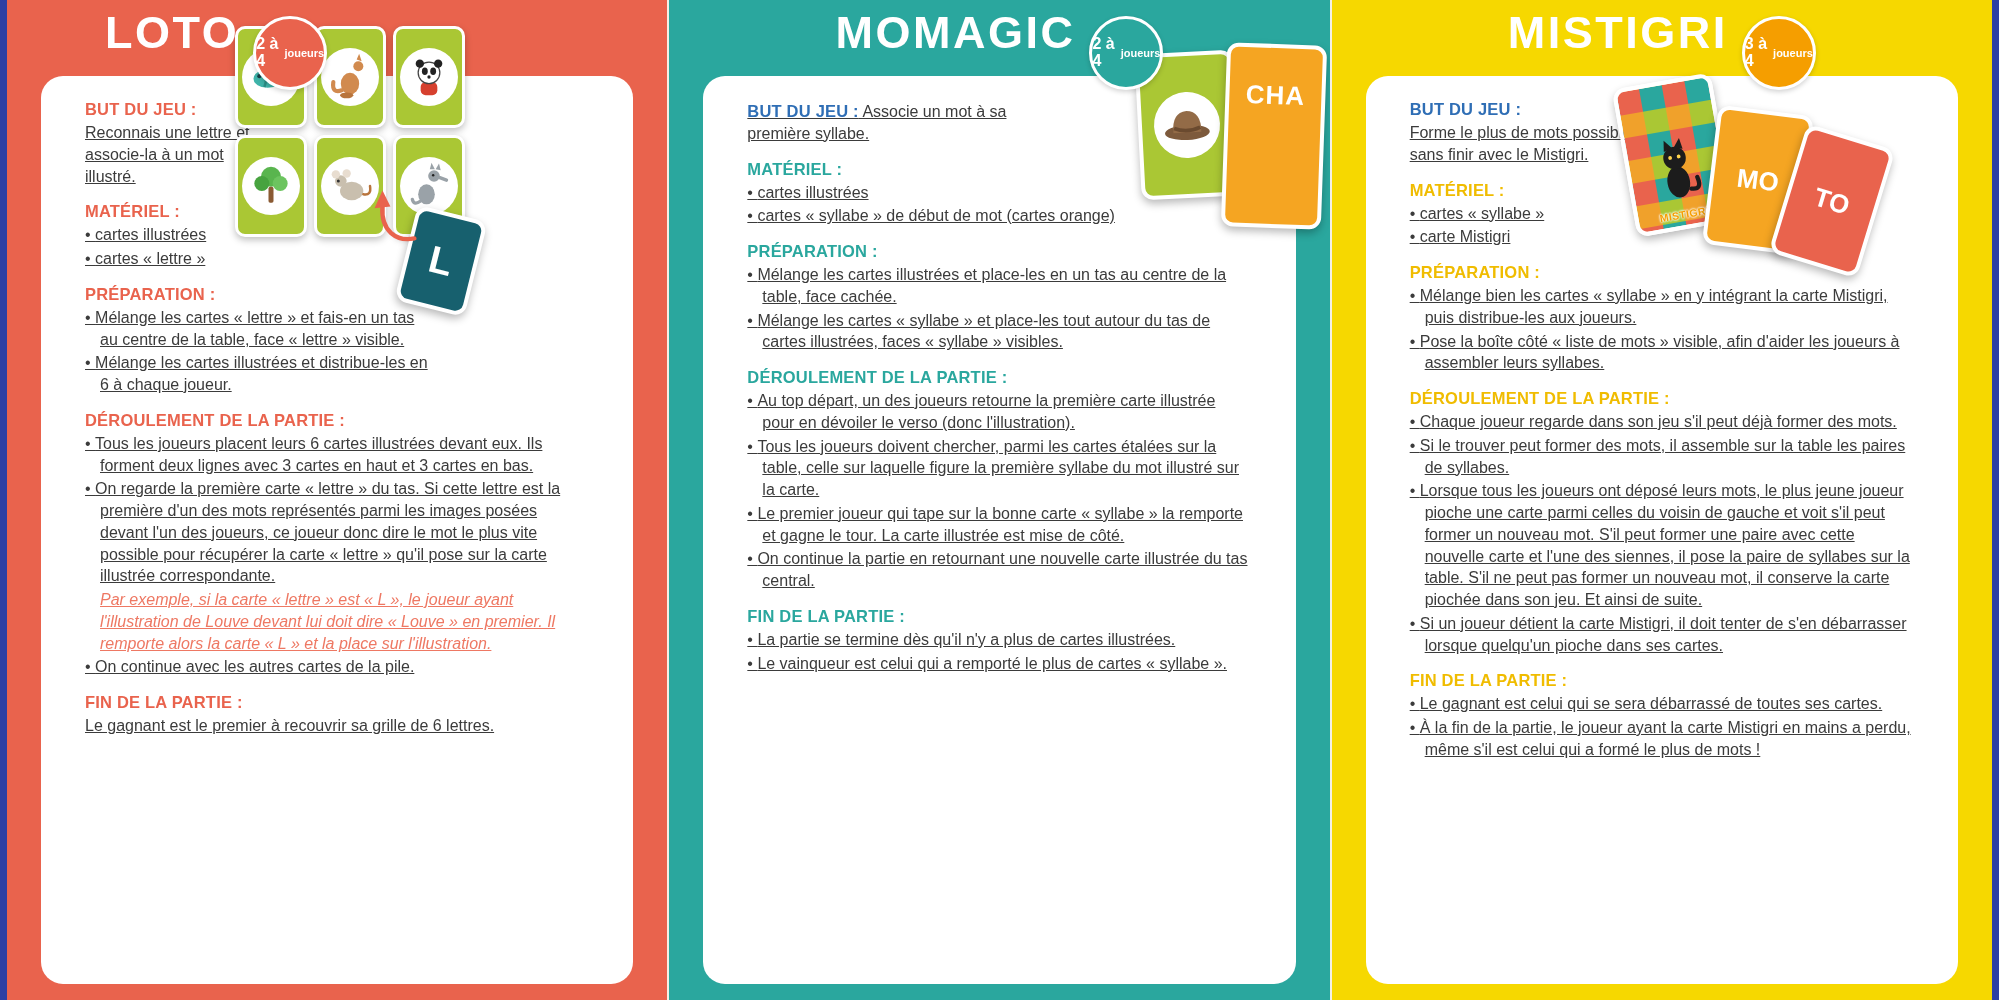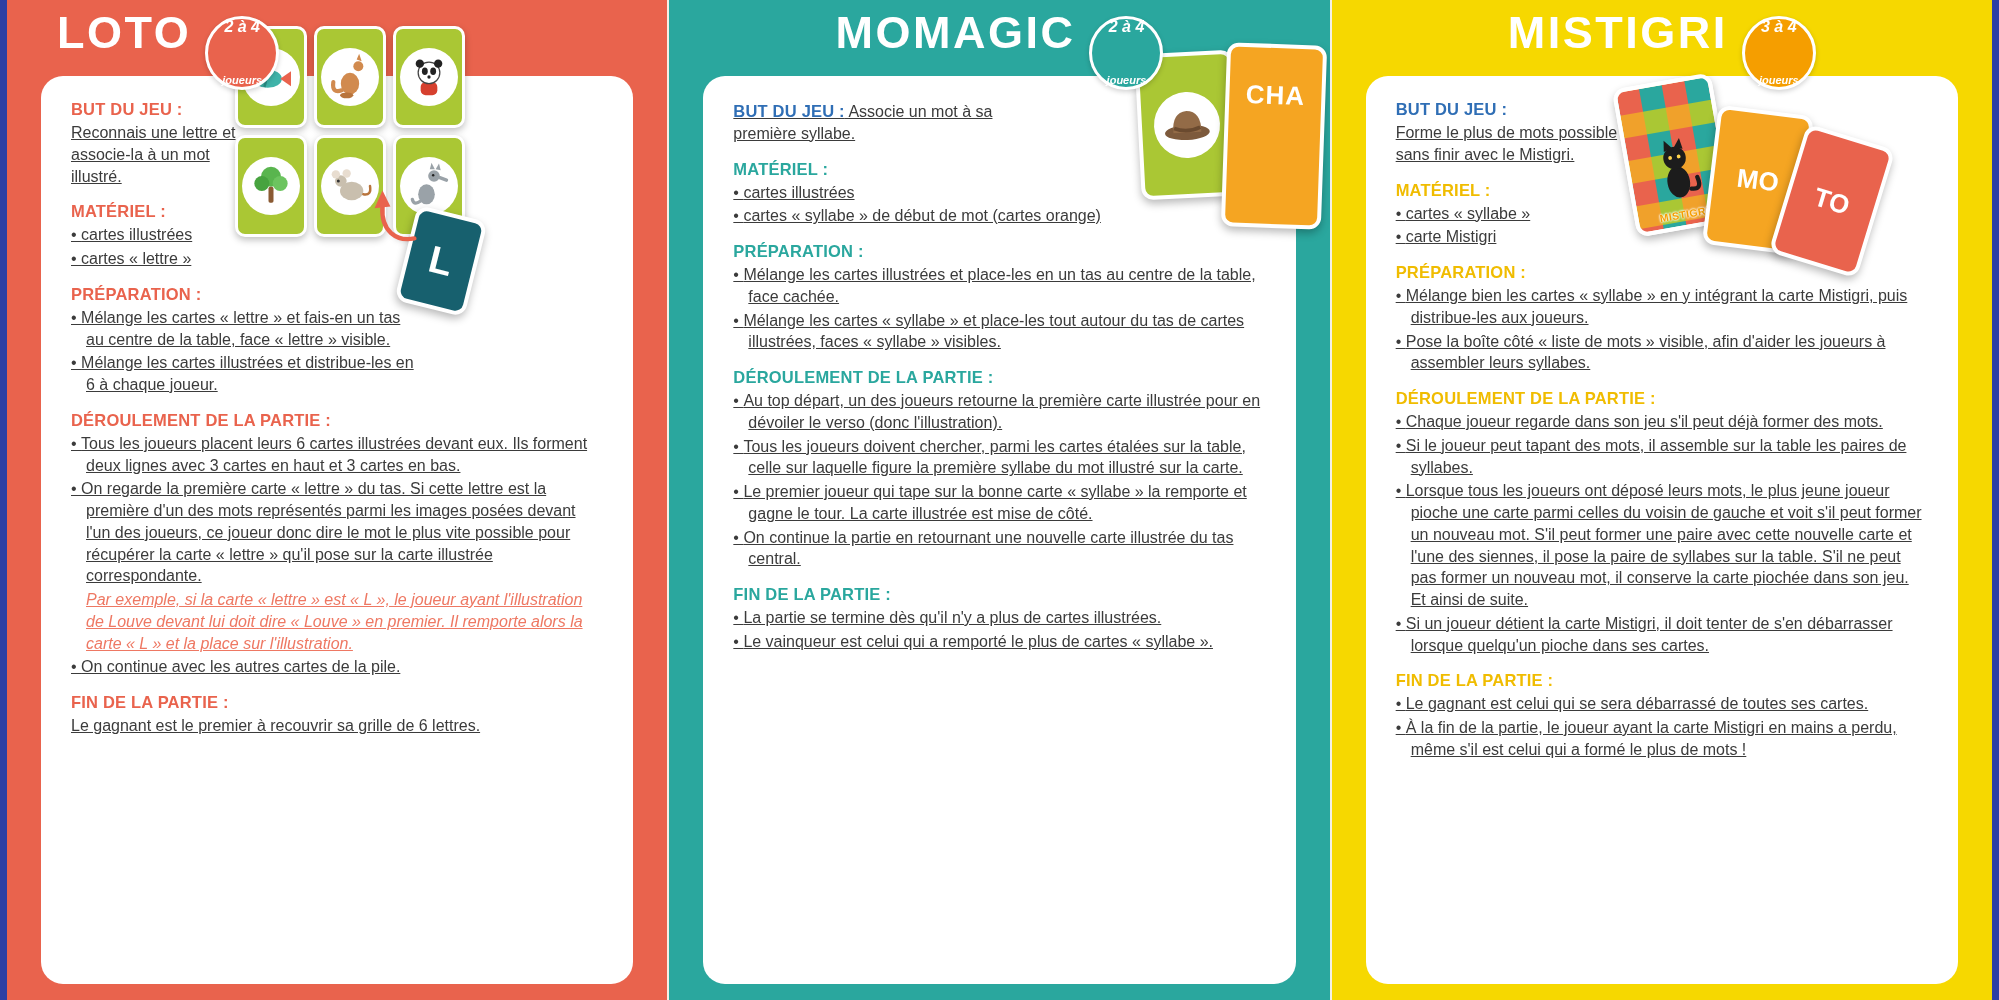--- a/index.html
+++ b/index.html
@@ -4,32 +4,32 @@
 <style>
   html,body{margin:0;padding:0;}
   body{font-family:"Liberation Sans",sans-serif;background:#fff;}
   .spread{display:flex;width:1999px;height:1000px;overflow:hidden;background:#fff;}
   .edge{width:7px;height:100%;background:var(--edge,#2c3fa3);flex:0 0 auto;}
   .panel{flex:1 1 0;position:relative;background:var(--bg);overflow:hidden;}
   .panel + .panel{border-left:2px solid #f4f0e6;}
 
   
   .header{position:relative;z-index:5;height:76px;display:flex;align-items:flex-start;gap:14px;padding-top:10px;}
-  #panel-0 .header{padding-left:50px;}
+  #panel-0 .header{padding-left:50px;margin-left:48px;}
   #panel-1 .header,#panel-2 .header{justify-content:center;}
   .title{margin:0;font-size:45px;line-height:1;font-weight:800;color:#fff;letter-spacing:2.5px;text-transform:uppercase;}
   .badge{width:68px;height:68px;margin-top:6px;border-radius:50%;background:var(--badge);border:3px solid #fff;
-         color:#fff;display:flex;flex-direction:column;align-items:center;justify-content:space-between;
-         box-shadow:0 2px 5px rgba(0,0,0,.18);flex:0 0 auto;font-style:italic;}
+         color:#fff;display:flex;flex-direction:row;align-items:center;justify-content:flex-start;
+         box-shadow:0 2px 5px rgba(0,0,0,.18);flex:0 0 auto;}
   .badge .players{font-size:16px;font-weight:800;line-height:1.05;}
   .badge .joueurs{font-size:11px;font-weight:700;line-height:1.05;margin-top:2px;}
 
   
   .rules-card{position:absolute;left:34px;right:34px;top:76px;bottom:16px;background:#fff;border-radius:22px;
-              padding:24px 30px;z-index:1;}
+              padding:24px 44px;z-index:1;}
   .section{margin:0 0 15px;}
   .heading{display:block;font-weight:700;font-size:16.5px;color:var(--heading);letter-spacing:.2px;margin:0 0 3px;}
   .heading.blue{color:var(--blue,#2f6eb5);}
   .heading.inl{display:inline;margin:0;}
   .block{margin:0 0 2px;font-size:16px;line-height:1.36;color:var(--text,#3b3b3b);text-decoration:underline;}
   p.block{margin-top:0;margin-bottom:2px;}
   .block.bullet{padding-left:15px;text-indent:-15px;}
   .block.bullet::before{content:"\2022\00a0";}
   .block.example{padding-left:15px;font-style:italic;color:var(--example);}
   
@@ -268,21 +268,21 @@
             <p class="block bullet">carte Mistigri</p>
           </section>
           <section class="section sec-2">
             <span class="heading">PRÉPARATION :</span>
             <p class="block bullet">Mélange bien les cartes « syllabe » en y intégrant la carte Mistigri, puis distribue-les aux joueurs.</p>
             <p class="block bullet">Pose la boîte côté « liste de mots » visible, afin d'aider les joueurs à assembler leurs syllabes.</p>
           </section>
           <section class="section sec-3">
             <span class="heading">DÉROULEMENT DE LA PARTIE :</span>
             <p class="block bullet">Chaque joueur regarde dans son jeu s'il peut déjà former des mots.</p>
-            <p class="block bullet">Si le joueur peut tapant des mots, il assemble sur la table les paires de syllabes.</p>
+            <p class="block bullet">Si le trouver peut former des mots, il assemble sur la table les paires de syllabes.</p>
             <p class="block bullet">Lorsque tous les joueurs ont déposé leurs mots, le plus jeune joueur pioche une carte parmi celles du voisin de gauche et voit s'il peut former un nouveau mot. S'il peut former une paire avec cette nouvelle carte et l'une des siennes, il pose la paire de syllabes sur la table. S'il ne peut pas former un nouveau mot, il conserve la carte piochée dans son jeu. Et ainsi de suite.</p>
             <p class="block bullet">Si un joueur détient la carte Mistigri, il doit tenter de s'en débarrasser lorsque quelqu'un pioche dans ses cartes.</p>
           </section>
           <section class="section sec-4">
             <span class="heading">FIN DE LA PARTIE :</span>
             <p class="block bullet">Le gagnant est celui qui se sera débarrassé de toutes ses cartes.</p>
             <p class="block bullet">À la fin de la partie, le joueur ayant la carte Mistigri en mains a perdu, même s'il est celui qui a formé le plus de mots !</p>
           </section>
         </div>
     </div>

